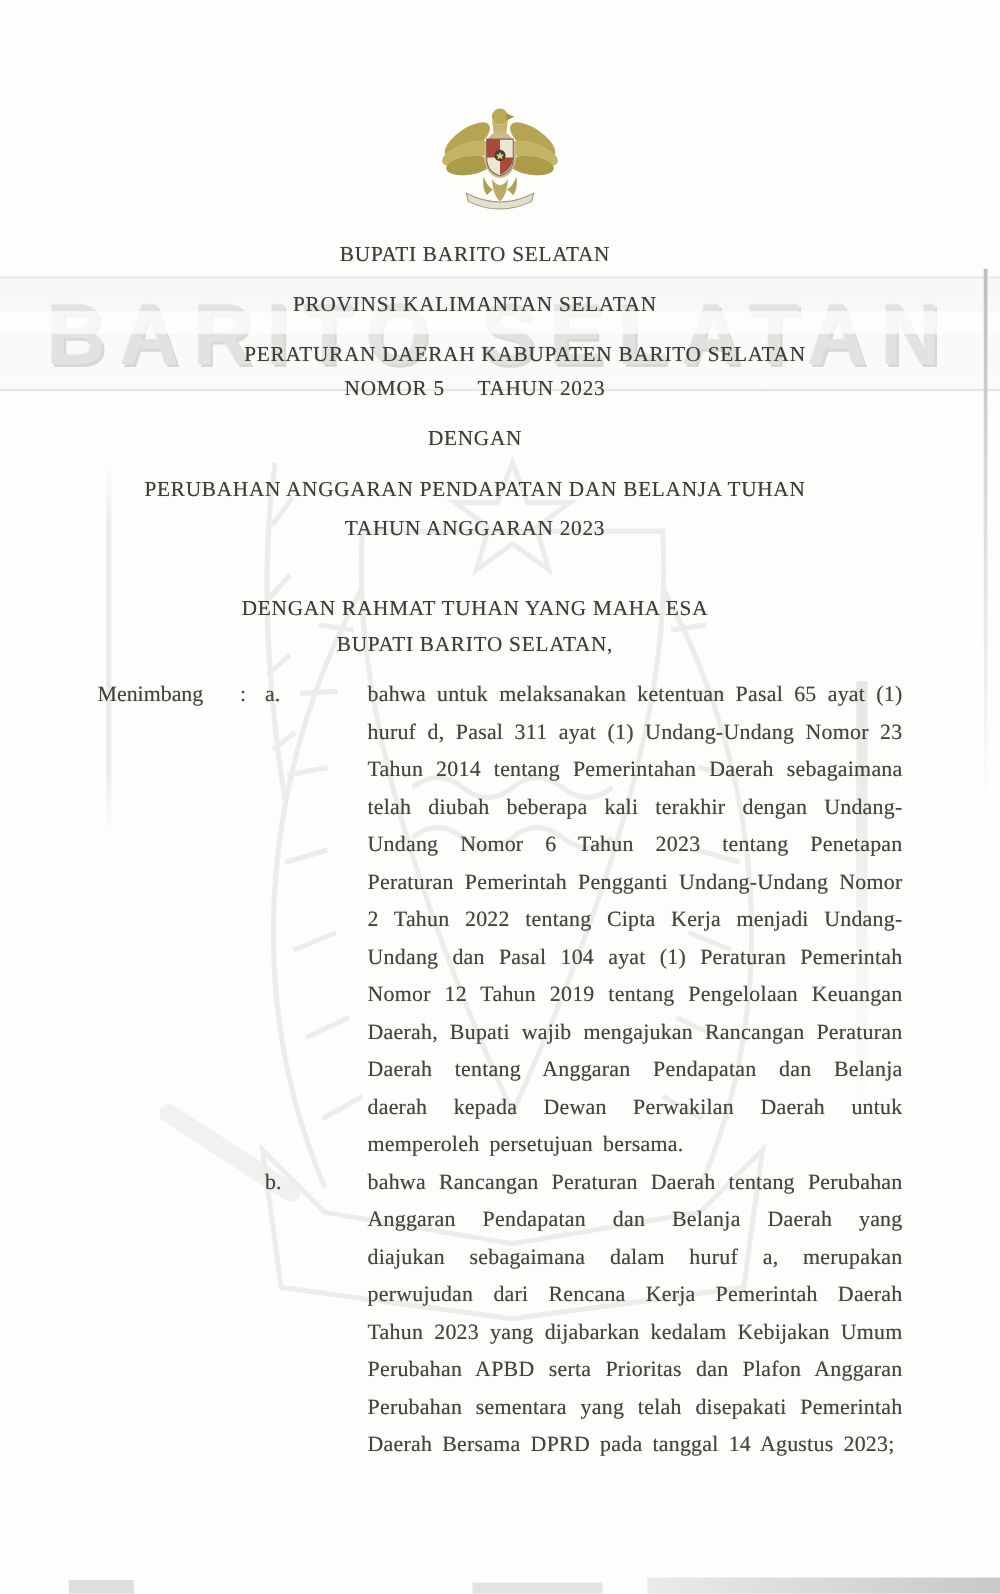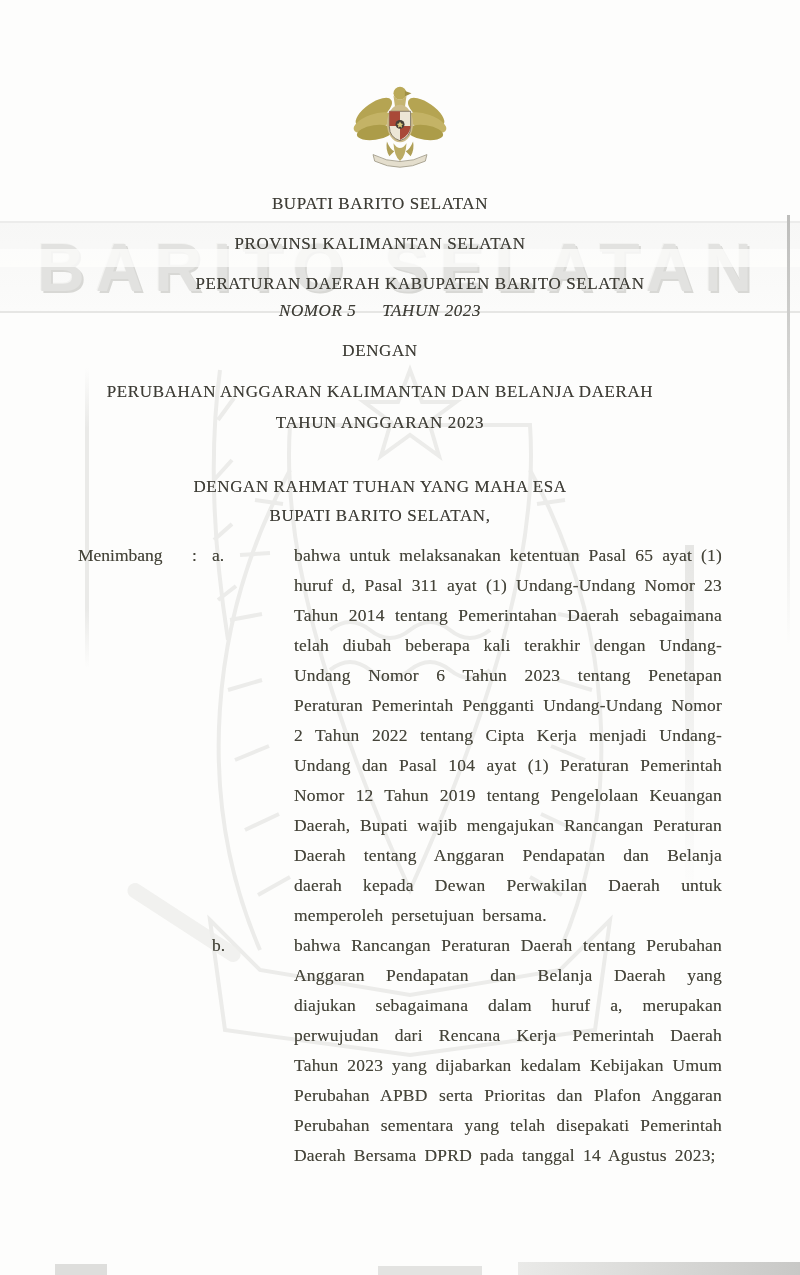--- a/index.html
+++ b/index.html
@@ -66,21 +66,21 @@
     font-size: 17px;
     letter-spacing: 0.6px;
     color: #3e3d36;
     text-shadow: 0 0 0.6px rgba(62,61,54,0.55);
     z-index: 2;
     padding-left: 20px;
   }
   .h-authority   { top: 194px; }
   .h-province    { top: 234px; }
   .h-regulation  { top: 274px; margin-left: 40px; }
-  .h-number      { top: 301px; font-style: italic; }
+  .h-number      { top: 301px; }
   .h-number .gap { display: inline-block; width: 26px; }
   .h-about       { top: 341px; }
   .h-subject1    { top: 382px; }
   .h-subject2    { top: 413px; }
   .h-invocation  { top: 477px; }
   .h-signatory   { top: 506px; }
 
   
   .body-block {
     position: absolute; left: 78px; top: 540px; width: 644px; z-index: 2;
@@ -157,21 +157,21 @@
   </svg>
 </div>
 
 <div class="hline h-authority">BUPATI BARITO SELATAN</div>
 <div class="hline h-province">PROVINSI KALIMANTAN SELATAN</div>
 <div class="hline h-regulation">PERATURAN DAERAH KABUPATEN BARITO SELATAN</div>
 <div class="hline h-number">
   <span>NOMOR 5</span><span class="gap"></span><span>TAHUN 2023</span>
 </div>
 <div class="hline h-about">DENGAN</div>
-<div class="hline h-subject1">PERUBAHAN ANGGARAN KALIMANTAN DAN BELANJA DAERAH</div>
+<div class="hline h-subject1">PERUBAHAN ANGGARAN PENDAPATAN DAN BELANJA TUHAN</div>
 <div class="hline h-subject2">TAHUN ANGGARAN 2023</div>
 <div class="hline h-invocation">DENGAN RAHMAT TUHAN YANG MAHA ESA</div>
 <div class="hline h-signatory">BUPATI BARITO SELATAN,</div>
 
 <div class="body-block">
   <div class="clause-row">
     <div class="c-label">Menimbang</div>
     <div class="c-colon">:</div>
     <div class="c-letter">a.</div>
     <div class="c-text">bahwa untuk melaksanakan ketentuan Pasal 65 ayat (1) huruf d, Pasal 311 ayat (1) Undang-Undang Nomor 23 Tahun 2014 tentang Pemerintahan Daerah sebagaimana telah diubah beberapa kali terakhir dengan Undang-Undang Nomor 6 Tahun 2023 tentang Penetapan Peraturan Pemerintah Pengganti Undang-Undang Nomor 2 Tahun 2022 tentang Cipta Kerja menjadi Undang-Undang dan Pasal 104 ayat (1) Peraturan Pemerintah Nomor 12 Tahun 2019 tentang Pengelolaan Keuangan Daerah, Bupati wajib mengajukan Rancangan Peraturan Daerah tentang Anggaran Pendapatan dan Belanja daerah kepada Dewan Perwakilan Daerah untuk memperoleh persetujuan bersama.</div>

